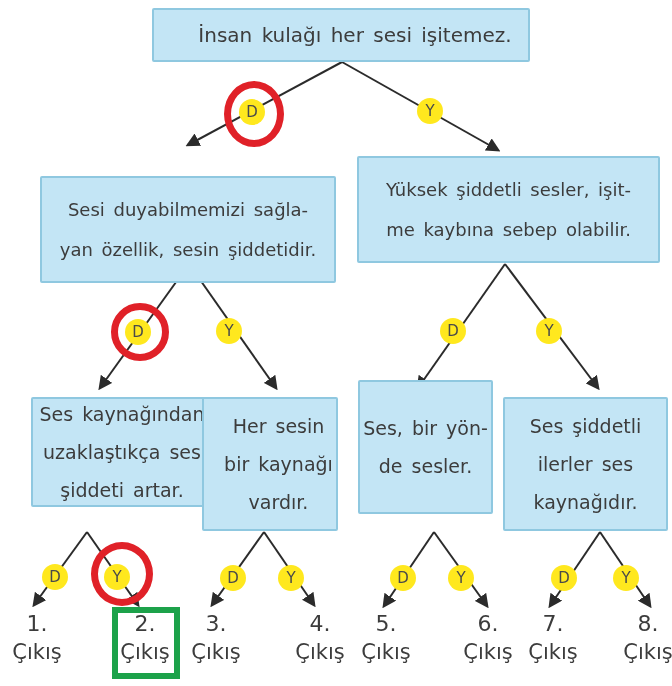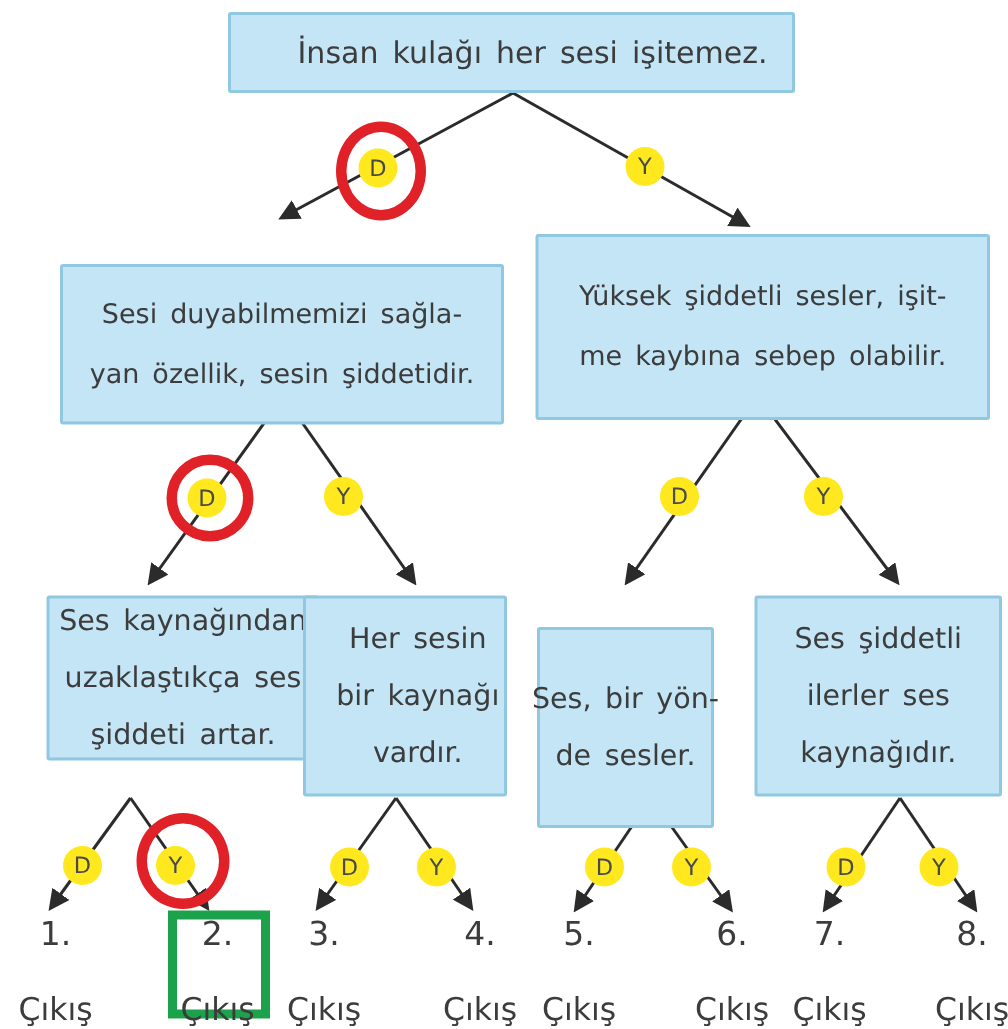--- a/index.html
+++ b/index.html
@@ -35,21 +35,21 @@
   }
   .ring{
     position:absolute;z-index:4;border:7px solid var(--ring-red);
     border-radius:50%;box-sizing:border-box;background:transparent;
   }
   .exit{
     position:absolute;z-index:3;top:610px;transform:translateX(-50%);
     text-align:center;white-space:nowrap;
   }
   .exit .num{display:block;font-size:22px;line-height:28px;}
-  .exit .lbl{display:block;font-size:21px;line-height:26px;margin-top:22px;}
+  .exit .lbl{display:block;font-size:21px;line-height:26px;margin-top:1px;}
   .exit-highlight{
     position:absolute;z-index:2;border:6px solid var(--exit-green);
     box-sizing:border-box;background:transparent;
   }
 </style>
 </head>
 <body>
 
 <div class="stage">
 
@@ -79,38 +79,38 @@
 
   <div class="box box-root" style="left:152px;top:8px;width:378px;height:54px;">
     <span>İnsan kulağı her sesi işitemez.</span>
   </div>
 
   <div class="box box-l2" style="left:40px;top:156px;width:296px;height:107px;margin-top:20px;">
     <span>Sesi duyabilmemizi sağla-</span>
     <span>yan özellik, sesin şiddetidir.</span>
   </div>
 
-  <div class="box box-l2" style="left:357px;top:156px;width:303px;height:124px;text-align:center;">
+  <div class="box box-l2" style="left:357px;top:156px;width:303px;height:107px;text-align:center;">
     <span>Yüksek şiddetli sesler, işit-</span>
     <span>me kaybına sebep olabilir.</span>
   </div>
 
   <div class="box box-l3" style="left:12px;top:397px;width:182px;height:110px;margin-left:19px;">
     <span>Ses kaynağından</span>
     <span>uzaklaştıkça ses</span>
     <span>şiddeti artar.</span>
   </div>
 
   <div class="box box-l3" style="left:202px;top:397px;width:136px;height:134px;padding-left:17px;">
     <span>Her sesin</span>
     <span>bir kaynağı</span>
     <span>vardır.</span>
   </div>
 
-  <div class="box box-l3" style="left:358px;top:418px;width:118px;height:134px;align-items:center;">
+  <div class="box box-l3" style="left:358px;top:380px;width:135px;height:134px;align-items:center;">
     <span>Ses, bir yön-</span>
     <span>de sesler.</span>
   </div>
 
   <div class="box box-l3" style="left:503px;top:397px;width:165px;height:134px;">
     <span>Ses şiddetli</span>
     <span>ilerler ses</span>
     <span>kaynağıdır.</span>
   </div>
 

